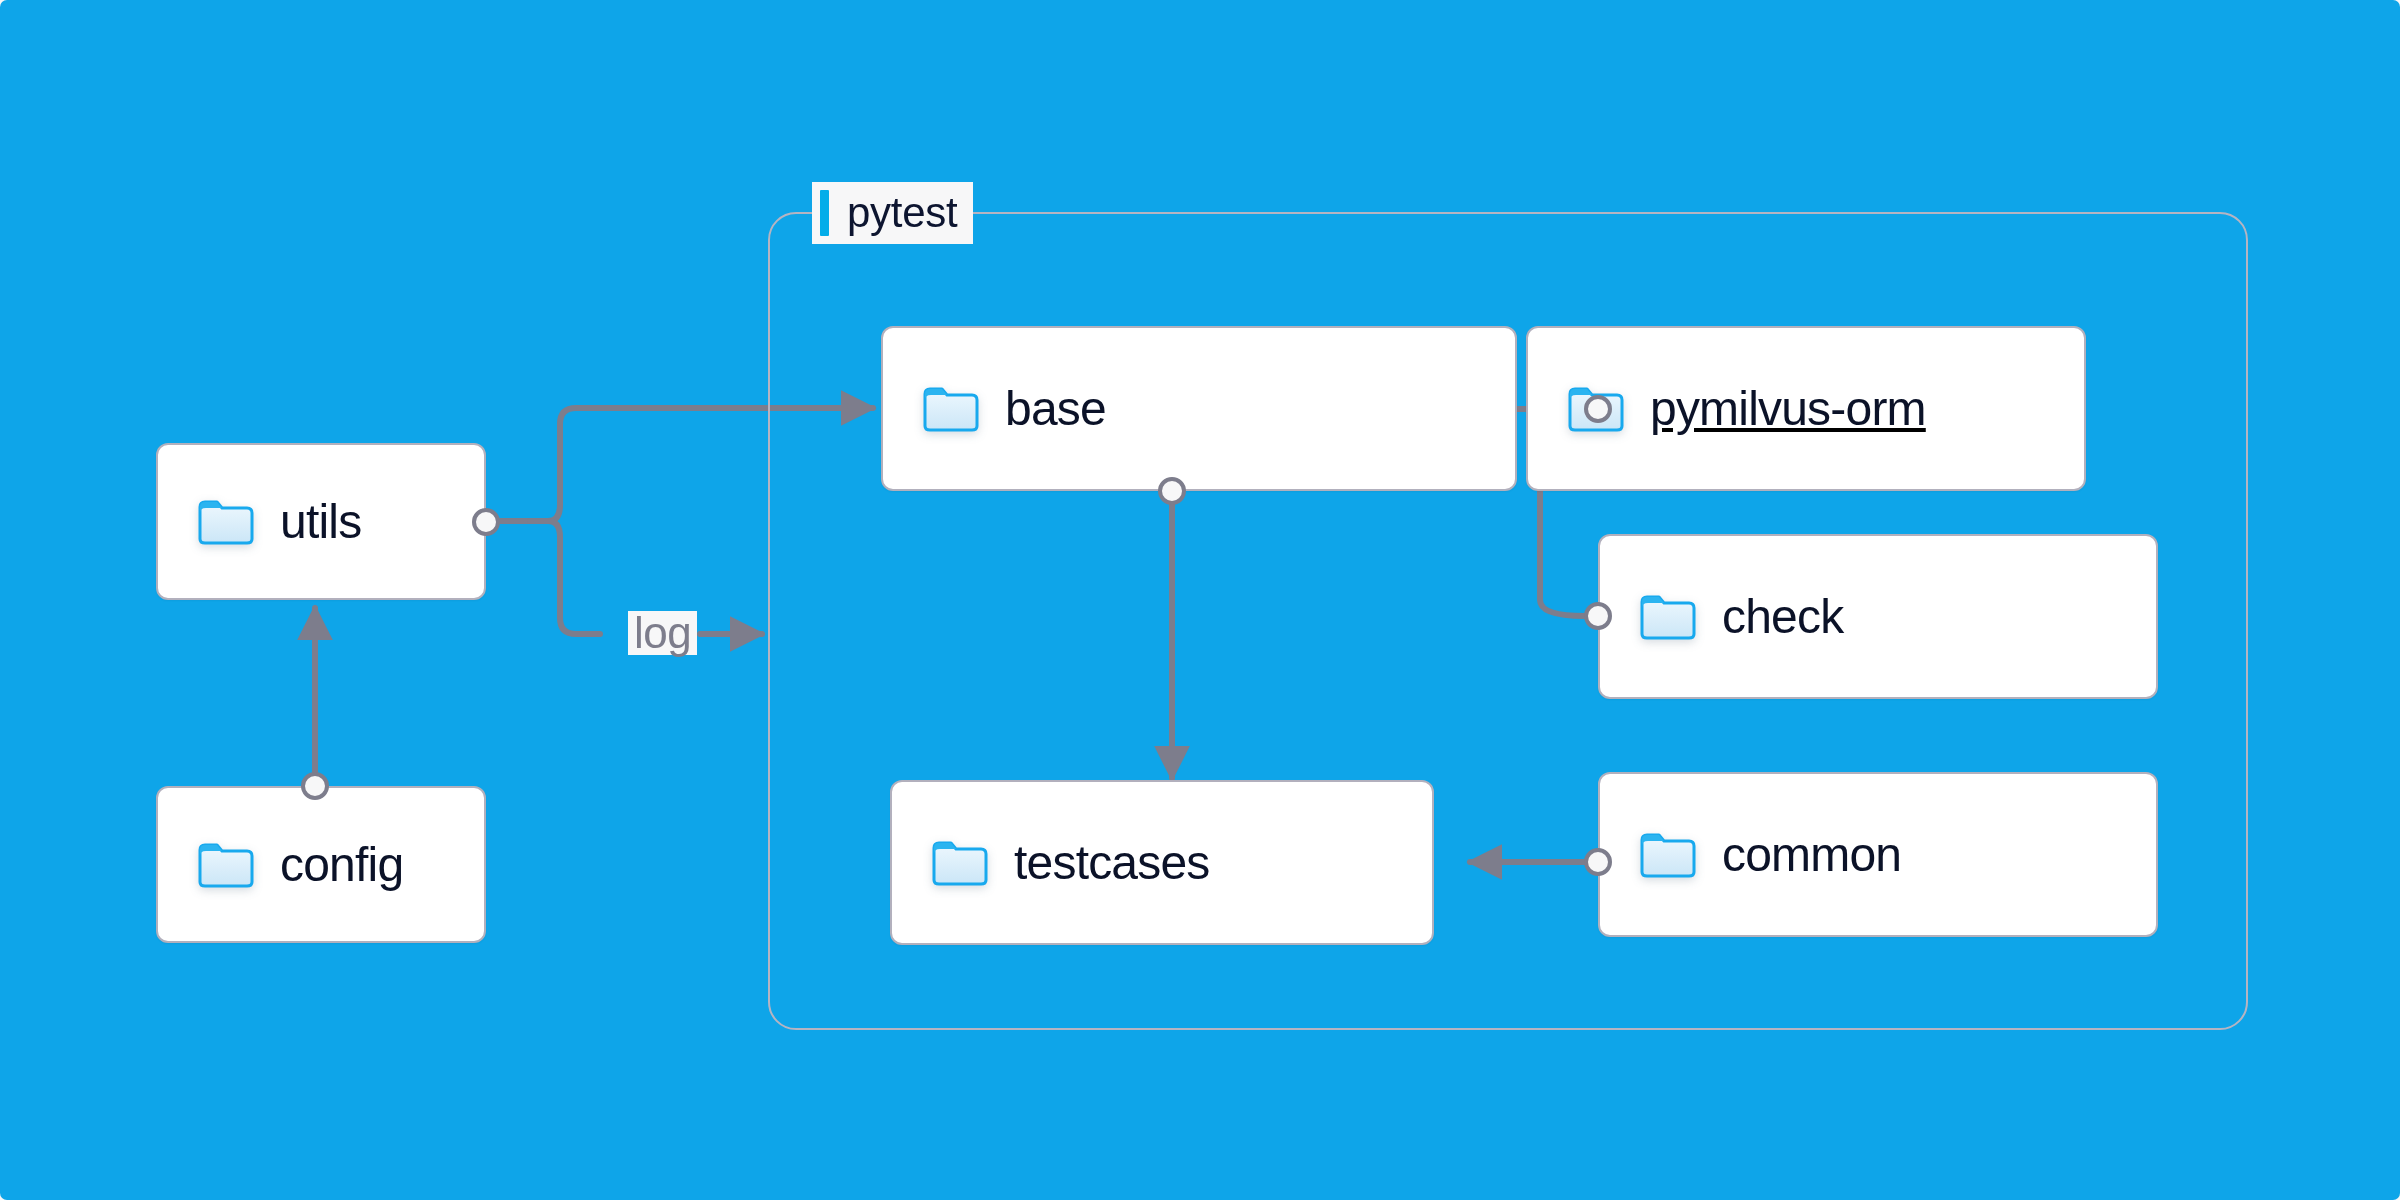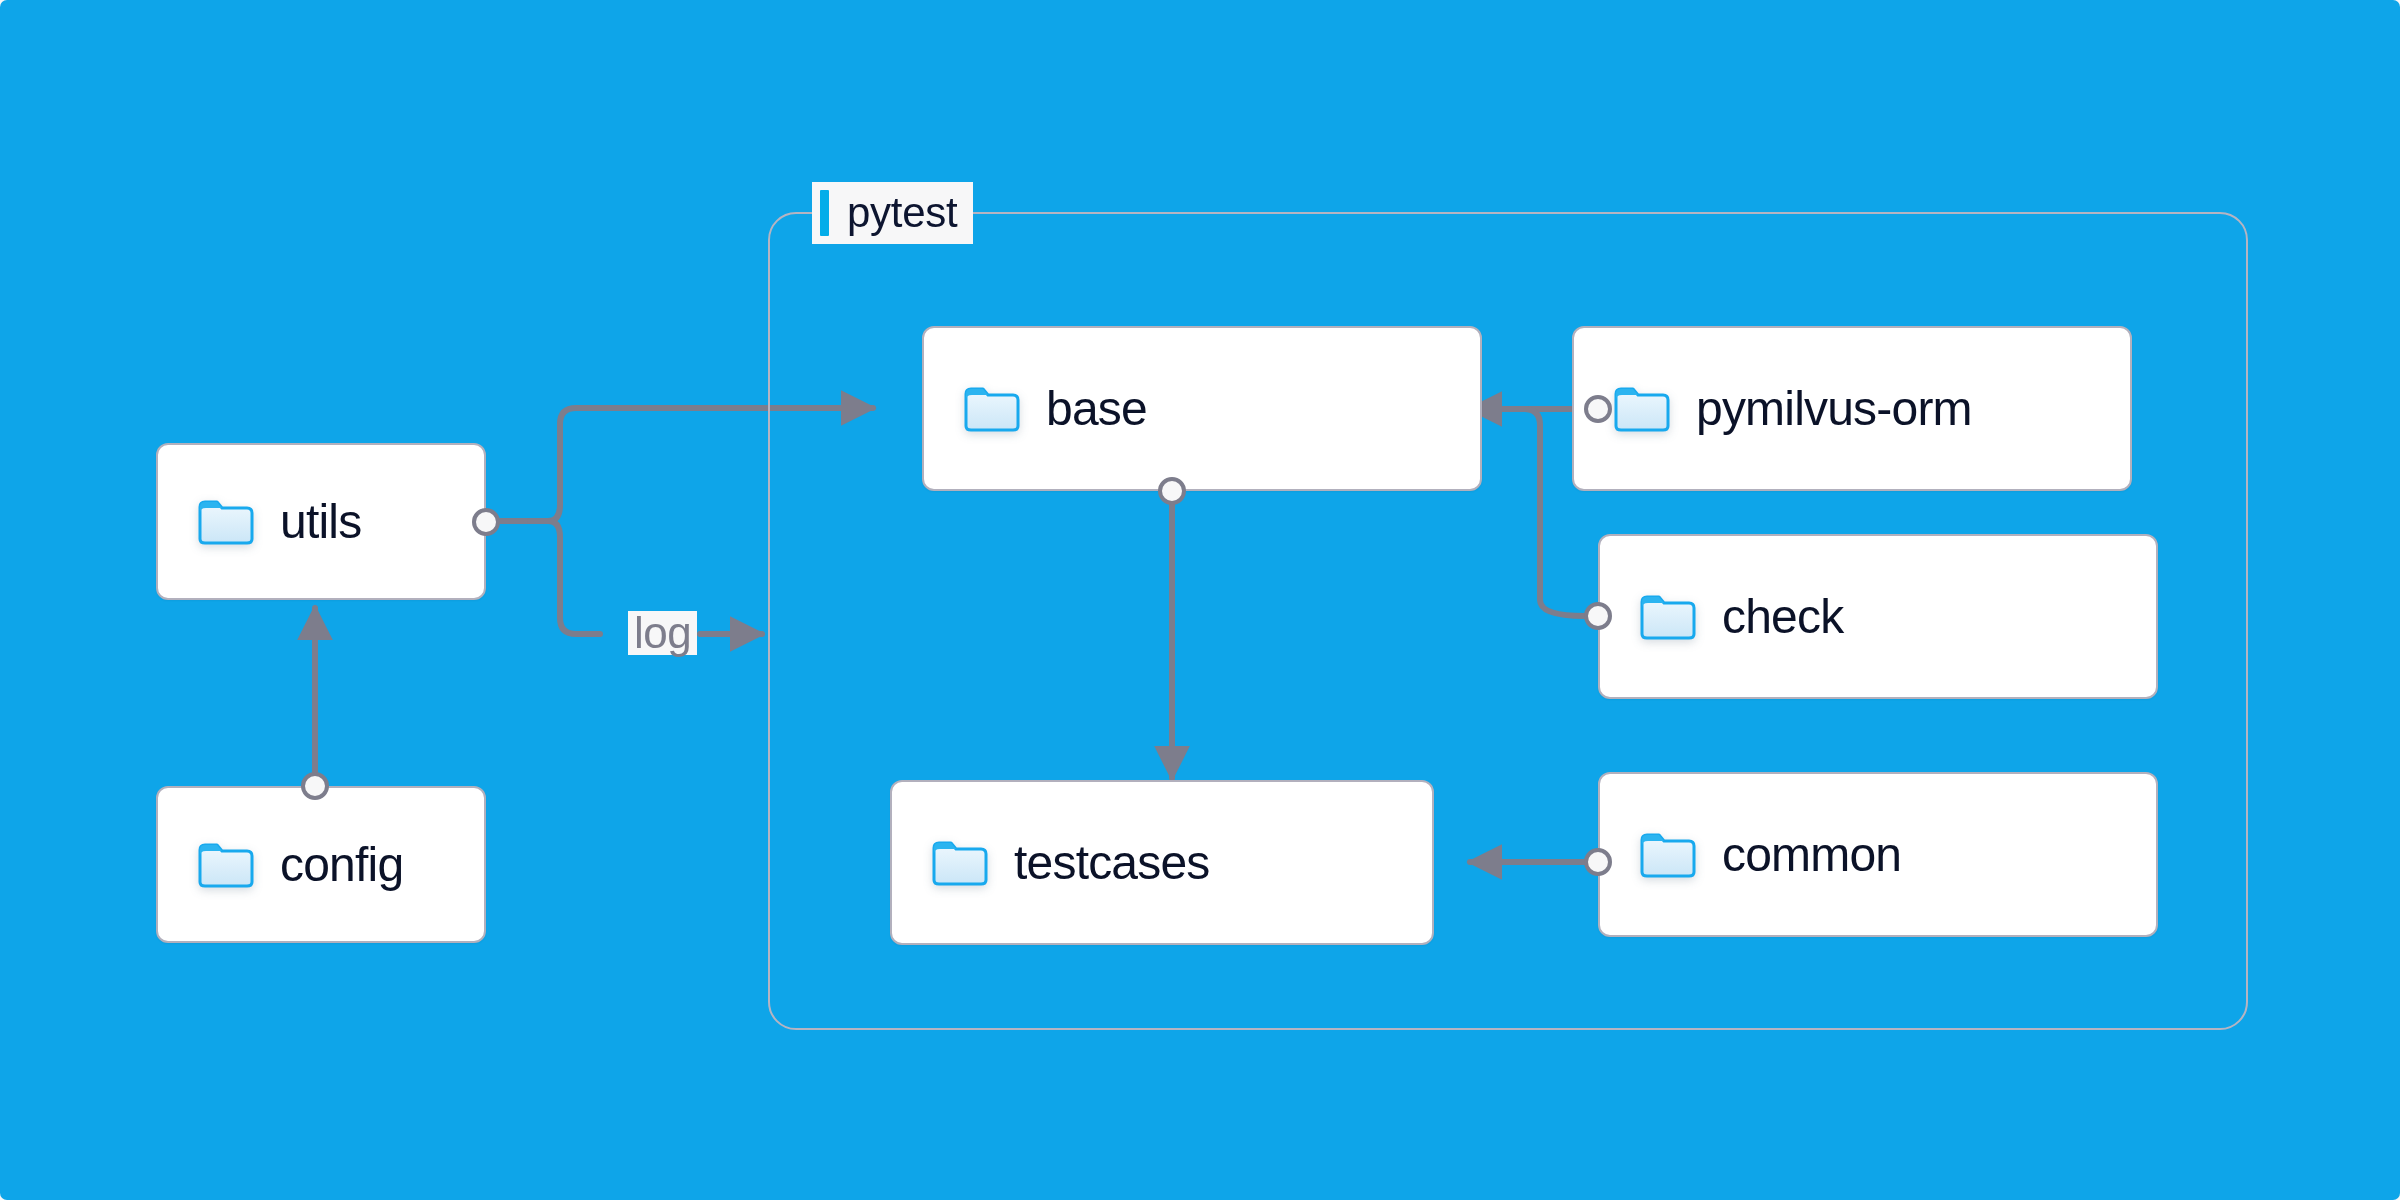--- a/index.html
+++ b/index.html
@@ -185,21 +185,21 @@
         <svg viewBox="0 0 56 46" width="56" height="46" xmlns="http://www.w3.org/2000/svg">
           <path d="M2 8 Q2 3 7 3 L19 3 L24 9 L49 9 Q54 9 54 14 L54 40 Q54 44 49 44 L7 44 Q2 44 2 40 Z" fill="url(#folderGrad)" stroke="#18a9ee" stroke-width="3" stroke-linejoin="round"></path>
           <path d="M2 8 Q2 3 7 3 L19 3 L24 9 L8 9 Q2 9 2 14 Z" fill="#2bb4f0"></path>
         </svg>
       </span>
       <span class="node-label">config</span>
     </div>
   </div>
   <div class="port" style="left:301px; top:772px;"></div>
 
-  <div class="node" style="left:922px; top:326px; width:560px; height:165px;">
+  <div class="node" style="left:881px; top:326px; width:636px; height:165px;">
     <div class="node-inner">
       <span class="folder-icon">
         <svg viewBox="0 0 56 46" width="56" height="46" xmlns="http://www.w3.org/2000/svg">
           <path d="M2 8 Q2 3 7 3 L19 3 L24 9 L49 9 Q54 9 54 14 L54 40 Q54 44 49 44 L7 44 Q2 44 2 40 Z" fill="url(#folderGrad)" stroke="#18a9ee" stroke-width="3" stroke-linejoin="round"></path>
           <path d="M2 8 Q2 3 7 3 L19 3 L24 9 L8 9 Q2 9 2 14 Z" fill="#2bb4f0"></path>
         </svg>
       </span>
       <span class="node-label">base</span>
     </div>
   </div>
@@ -210,21 +210,21 @@
       <span class="folder-icon">
         <svg viewBox="0 0 56 46" width="56" height="46" xmlns="http://www.w3.org/2000/svg">
           <path d="M2 8 Q2 3 7 3 L19 3 L24 9 L49 9 Q54 9 54 14 L54 40 Q54 44 49 44 L7 44 Q2 44 2 40 Z" fill="url(#folderGrad)" stroke="#18a9ee" stroke-width="3" stroke-linejoin="round"></path>
           <path d="M2 8 Q2 3 7 3 L19 3 L24 9 L8 9 Q2 9 2 14 Z" fill="#2bb4f0"></path>
         </svg>
       </span>
       <span class="node-label">testcases</span>
     </div>
   </div>
 
-  <div class="node" style="left:1572px; top:326px; width:560px; height:165px;">
+  <div class="node" style="left:1526px; top:326px; width:560px; height:165px;text-decoration:underline;">
     <div class="node-inner">
       <span class="folder-icon">
         <svg viewBox="0 0 56 46" width="56" height="46" xmlns="http://www.w3.org/2000/svg">
           <path d="M2 8 Q2 3 7 3 L19 3 L24 9 L49 9 Q54 9 54 14 L54 40 Q54 44 49 44 L7 44 Q2 44 2 40 Z" fill="url(#folderGrad)" stroke="#18a9ee" stroke-width="3" stroke-linejoin="round"></path>
           <path d="M2 8 Q2 3 7 3 L19 3 L24 9 L8 9 Q2 9 2 14 Z" fill="#2bb4f0"></path>
         </svg>
       </span>
       <span class="node-label">pymilvus-orm</span>
     </div>
   </div>

